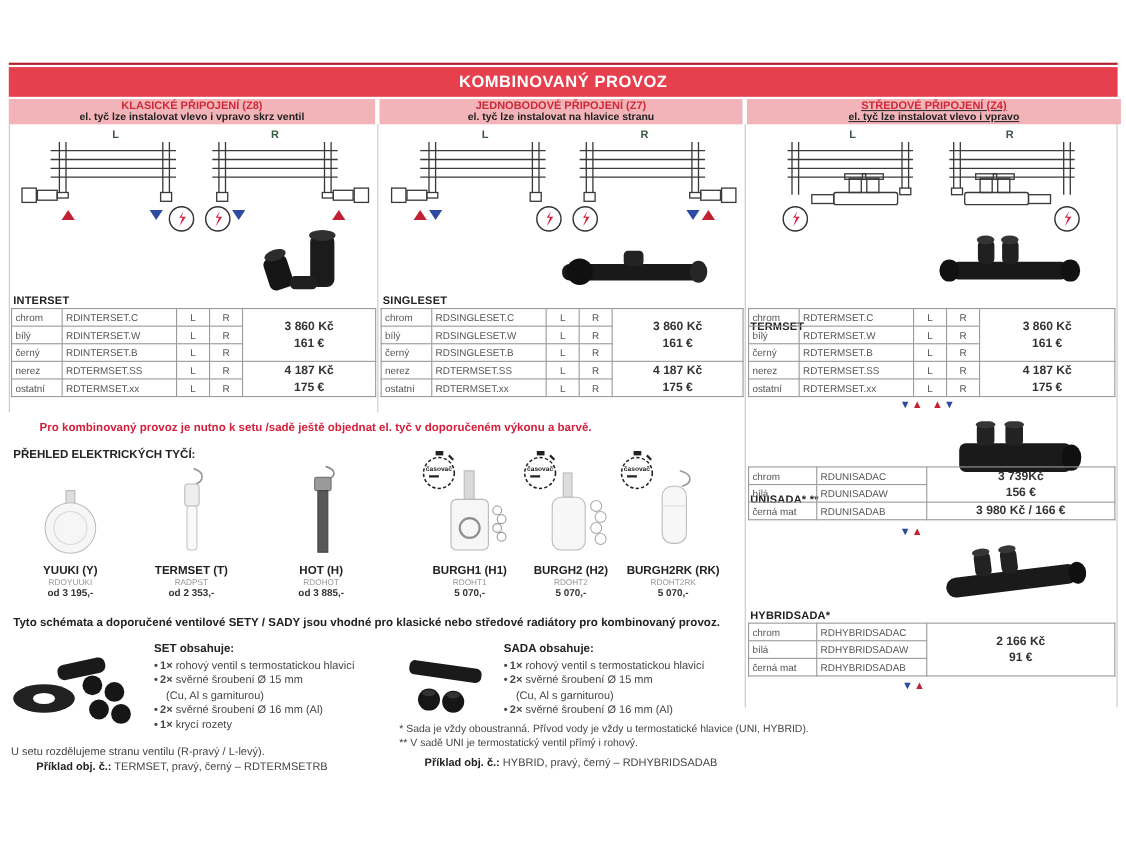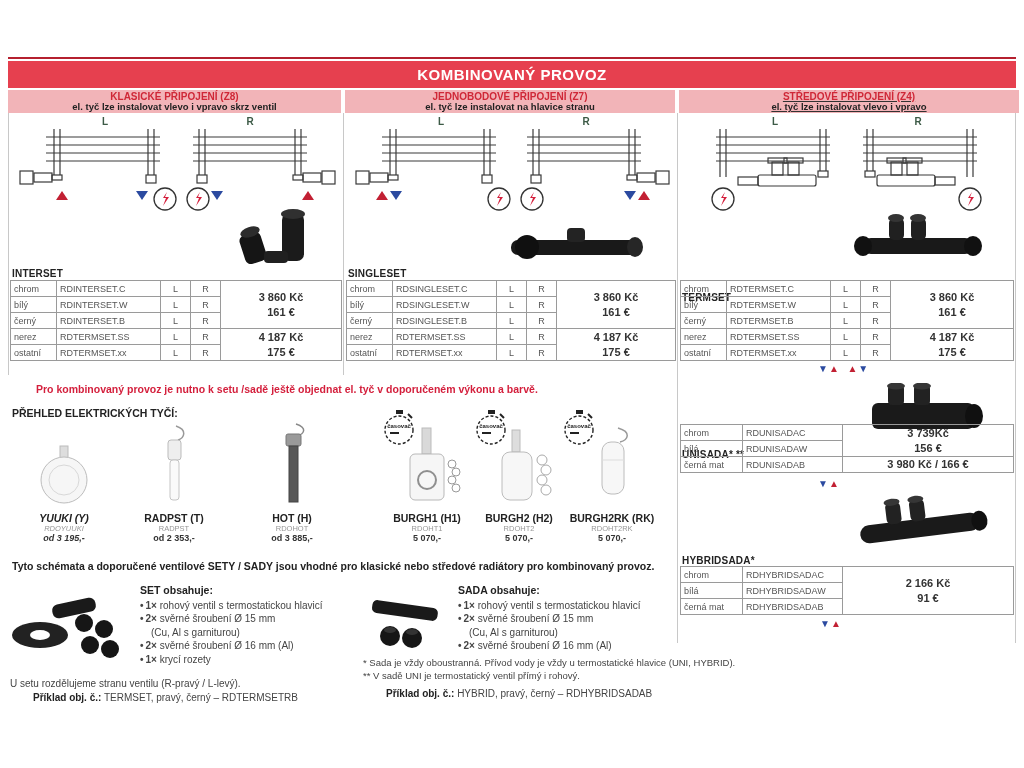--- a/index.html
+++ b/index.html
@@ -382,37 +382,37 @@
     </tbody>
   </table>
 
   <div class="arrows" style="left:818px;top:363px;">
     <span class="tri-b">▼</span><span class="tri-r">▲</span>&nbsp;&nbsp;<span class="tri-r">▲</span><span class="tri-b">▼</span>
   </div>
 
   <div class="note-red" style="left:12px;top:383px;width:660px;margin-left:24px;">Pro kombinovaný provoz je nutno k setu /sadě ještě objednat el. tyč v doporučeném výkonu a barvě.</div>
   <div class="h-black" style="left:12px;top:407px;">PŘEHLED ELEKTRICKÝCH TYČÍ:</div>
 
-  <div class="rod" style="left:14px;top:420px;width:100px;font-style:italic;">
+  <div class="rod" style="left:14px;top:420px;width:100px;">
     <svg width="100" height="88">
       <rect x="46" y="26" width="8" height="14" fill="#ddd" stroke="#bbb"></rect>
       <circle cx="50" cy="60" r="23" fill="#f6f6f6" stroke="#bdbdbd"></circle>
       <circle cx="50" cy="60" r="15" fill="none" stroke="#d8d8d8"></circle>
     </svg>
     <div class="nm">YUUKI (Y)</div>
     <div class="cd">RDOYUUKI</div>
     <div class="pr">od 3 195,-</div>
   </div>
   <div class="rod" style="left:124px;top:420px;width:100px;">
     <svg width="100" height="88">
       <path d="M52,6 C64,10 60,18 54,20" fill="none" stroke="#999" stroke-width="1.5"></path>
       <rect x="44" y="20" width="13" height="20" rx="3" fill="#eee" stroke="#bbb"></rect>
       <rect x="46" y="40" width="9" height="40" rx="3" fill="#fafafa" stroke="#c5c5c5"></rect>
     </svg>
-    <div class="nm">RADPST (T)</div>
+    <div class="nm">TERMSET (T)</div>
     <div class="cd">RADPST</div>
     <div class="pr">od 2 353,-</div>
   </div>
   <div class="rod" style="left:242px;top:420px;width:100px;">
     <svg width="100" height="88">
       <path d="M54,4 C66,8 62,14 55,16" fill="none" stroke="#888" stroke-width="1.5"></path>
       <rect x="44" y="14" width="15" height="12" rx="2" fill="#9a9a9a" stroke="#777"></rect>
       <rect x="47" y="26" width="9" height="56" fill="#585858" stroke="#444"></rect>
     </svg>
     <div class="nm">HOT (H)</div>

